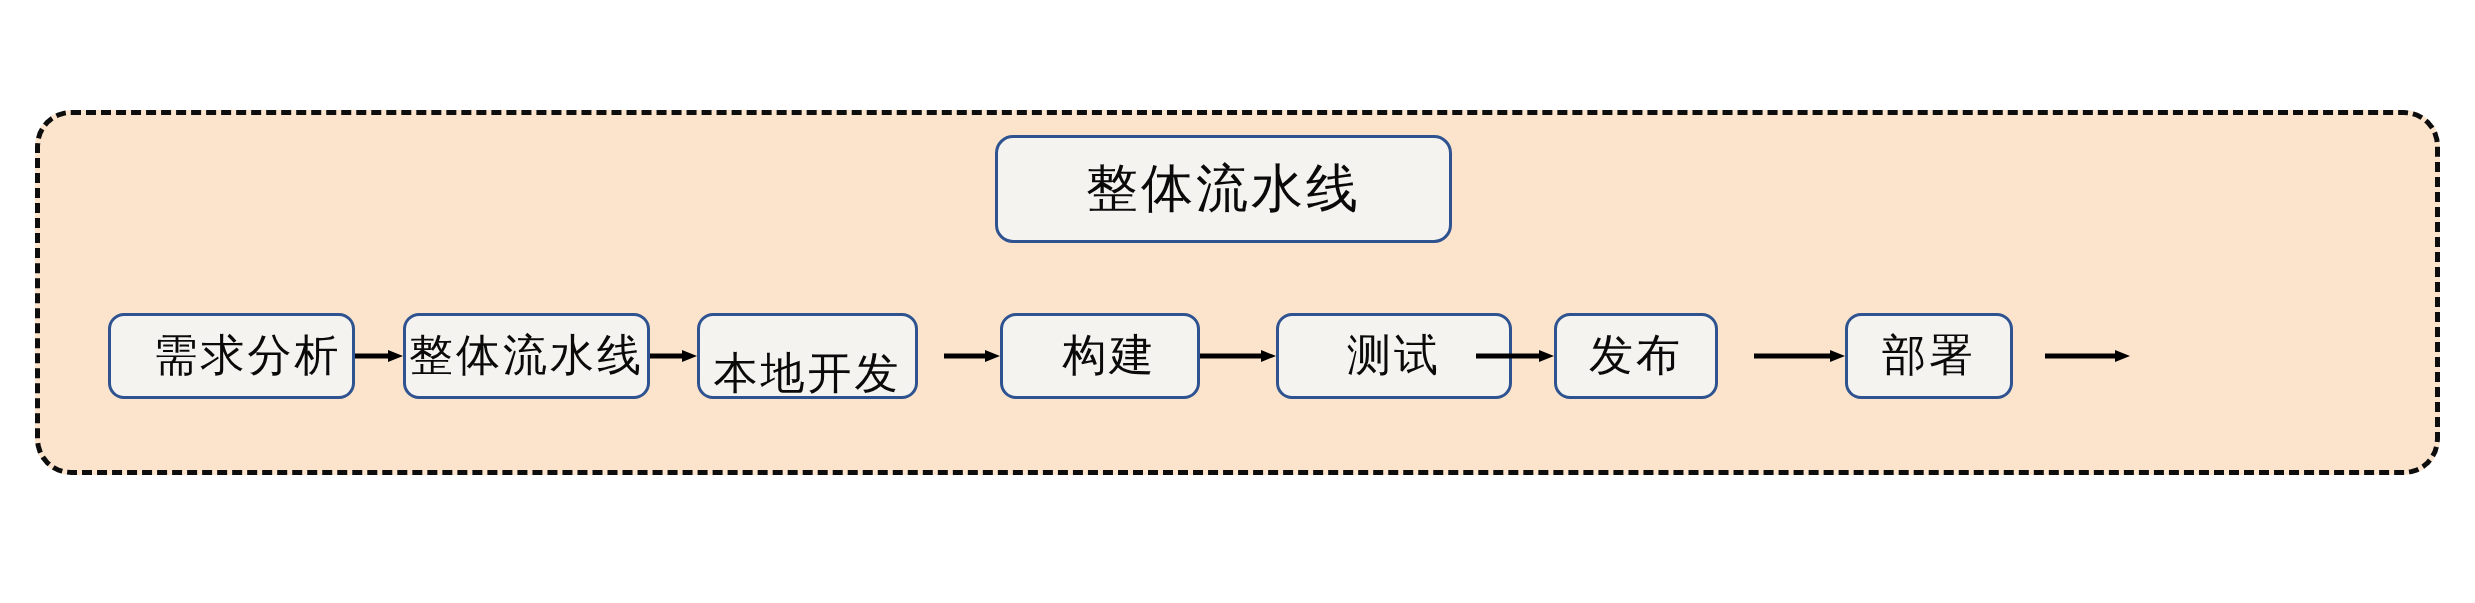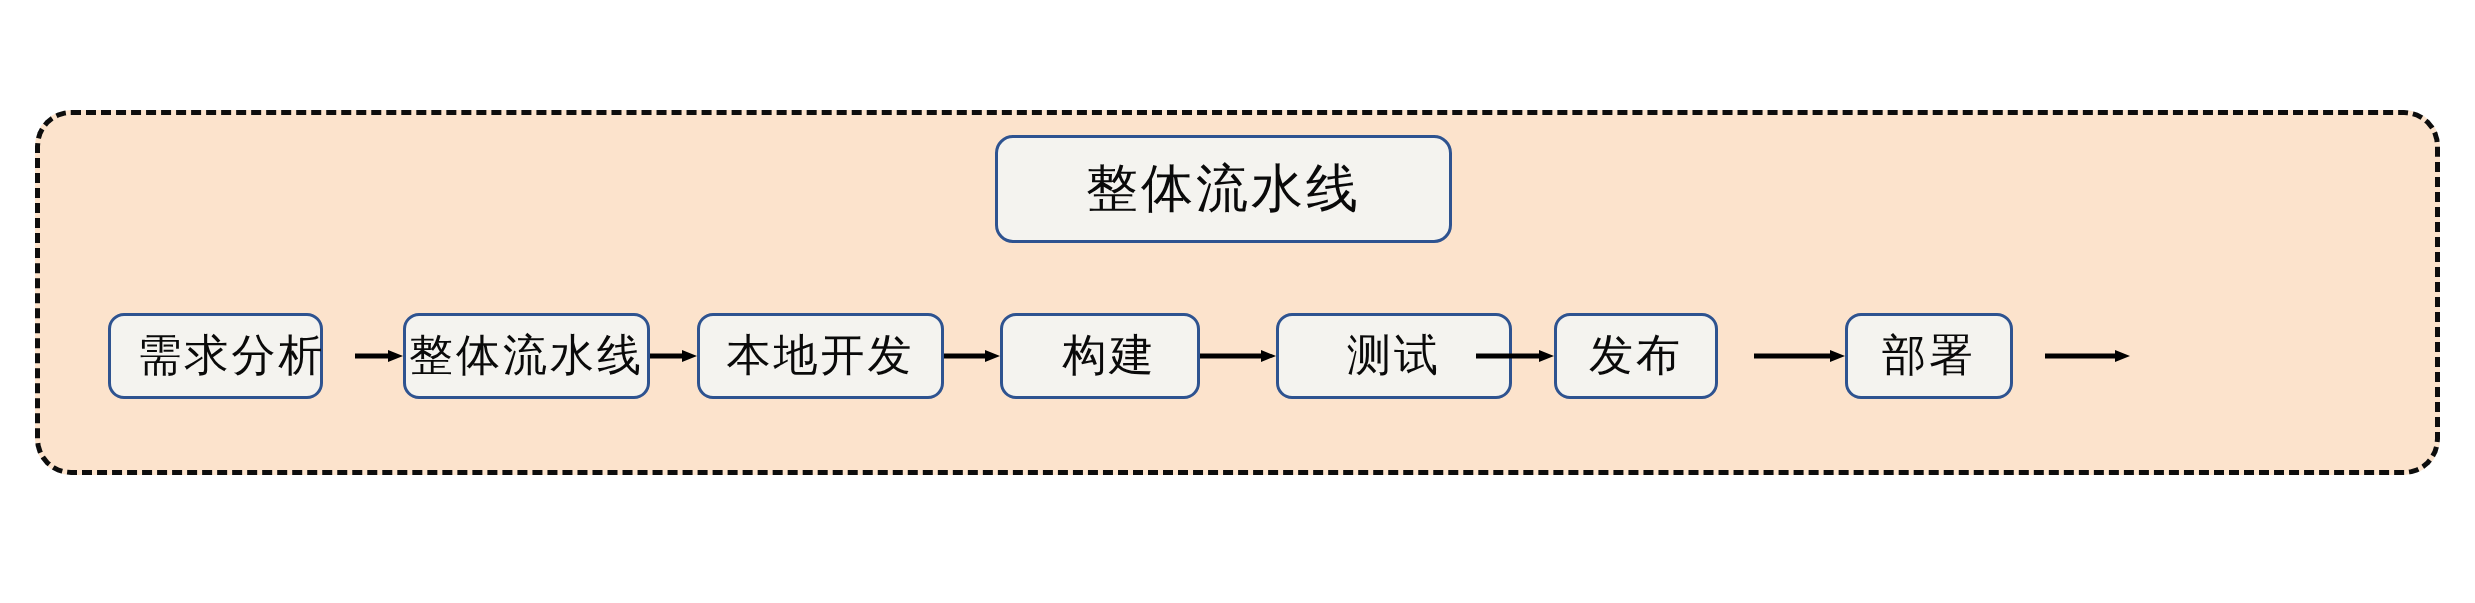--- a/index.html
+++ b/index.html
@@ -102,27 +102,27 @@
 
 <div id="canvas">
 
   <div class="group-container"></div>
 
   <div class="title-box">
     <span class="title-text">整体流水线</span>
   </div>
 
   <div class="stage-row" id="stage-row">
-      <div class="stage-box" style="left: 108px; width: 215px; padding-left: 32px;">
+      <div class="stage-box" style="left: 108px; width: 247px; padding-left: 32px;">
         <span class="stage-label">需求分析</span>
       </div>
       <div class="stage-box" style="left: 403px; width: 247px;">
         <span class="stage-label">整体流水线</span>
       </div>
-      <div class="stage-box" style="left: 697px; width: 247px;">
+      <div class="stage-box" style="left: 697px; width: 221px; align-items: flex-end;">
         <span class="stage-label">本地开发</span>
       </div>
       <div class="stage-box" style="left: 1000px; width: 200px; padding-left: 19px;">
         <span class="stage-label">构建</span>
       </div>
       <div class="stage-box" style="left: 1276px; width: 236px;">
         <span class="stage-label">测试</span>
       </div>
       <div class="stage-box" style="left: 1554px; width: 164px;">
         <span class="stage-label">发布</span>

